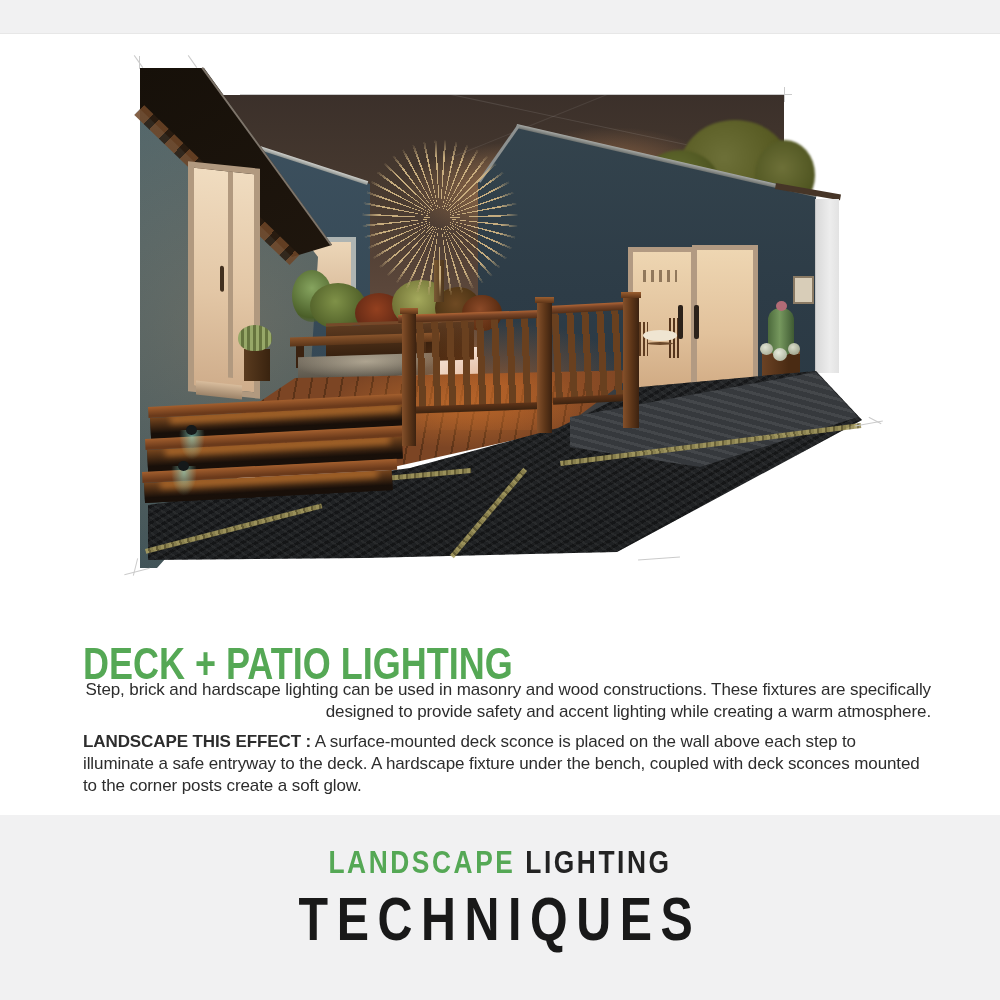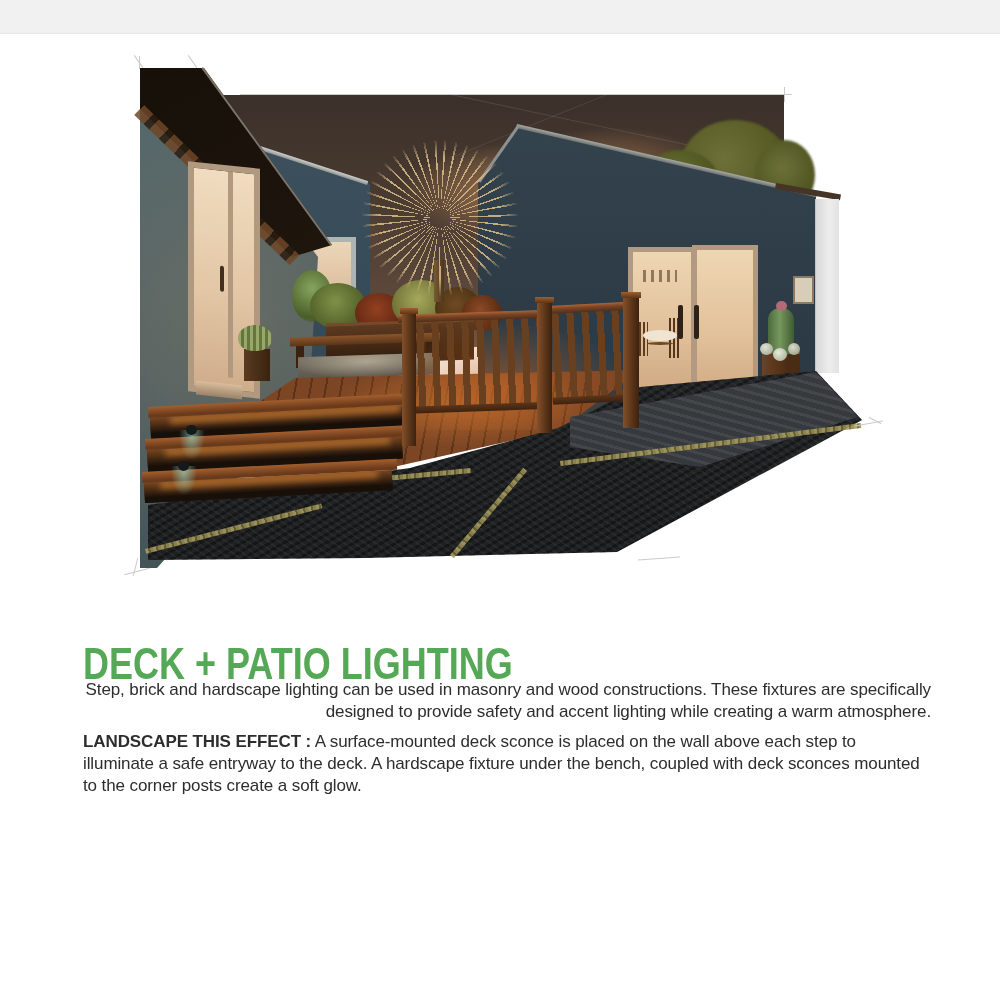--- a/index.html
+++ b/index.html
@@ -320,14 +320,18 @@
   <div class="mark mk-r1"></div>
   <div class="mark mk-r2"></div>
   <div class="mark mk-bl1"></div>
   <div class="mark mk-bl2"></div>
   <div class="mark mk-bm"></div>
 
   <h1 class="title">DECK + PATIO LIGHTING</h1>
   <p class="body-copy para1">Step, brick and hardscape lighting can be used in masonry and wood constructions. These fixtures are specifically designed to provide safety and accent lighting while creating a warm atmosphere.</p>
   <p class="body-copy para2"><span class="bold-label">LANDSCAPE THIS EFFECT :</span><span> A surface-mounted deck sconce is placed on the wall above each step to illuminate a safe entryway to the deck. A hardscape fixture under the bench, coupled with deck sconces mounted to the corner posts create a soft glow.</span></p>
 
+  <div class="footer">
+    <div class="brand-line"><span class="brand-green">LANDSCAPE</span><span class="brand-dark"> LIGHTING</span></div>
+    <div class="footer-title">TECHNIQUES</div>
+  </div>
 
 </div>
 
 </body></html>

